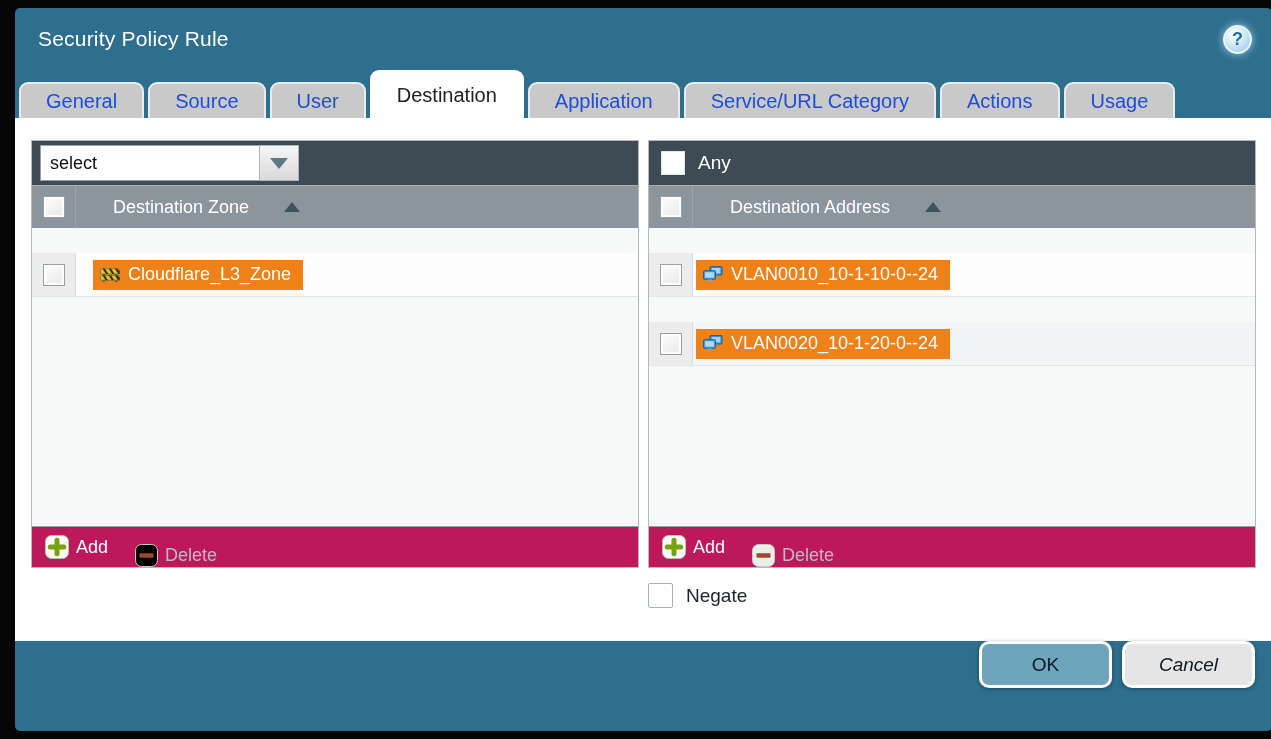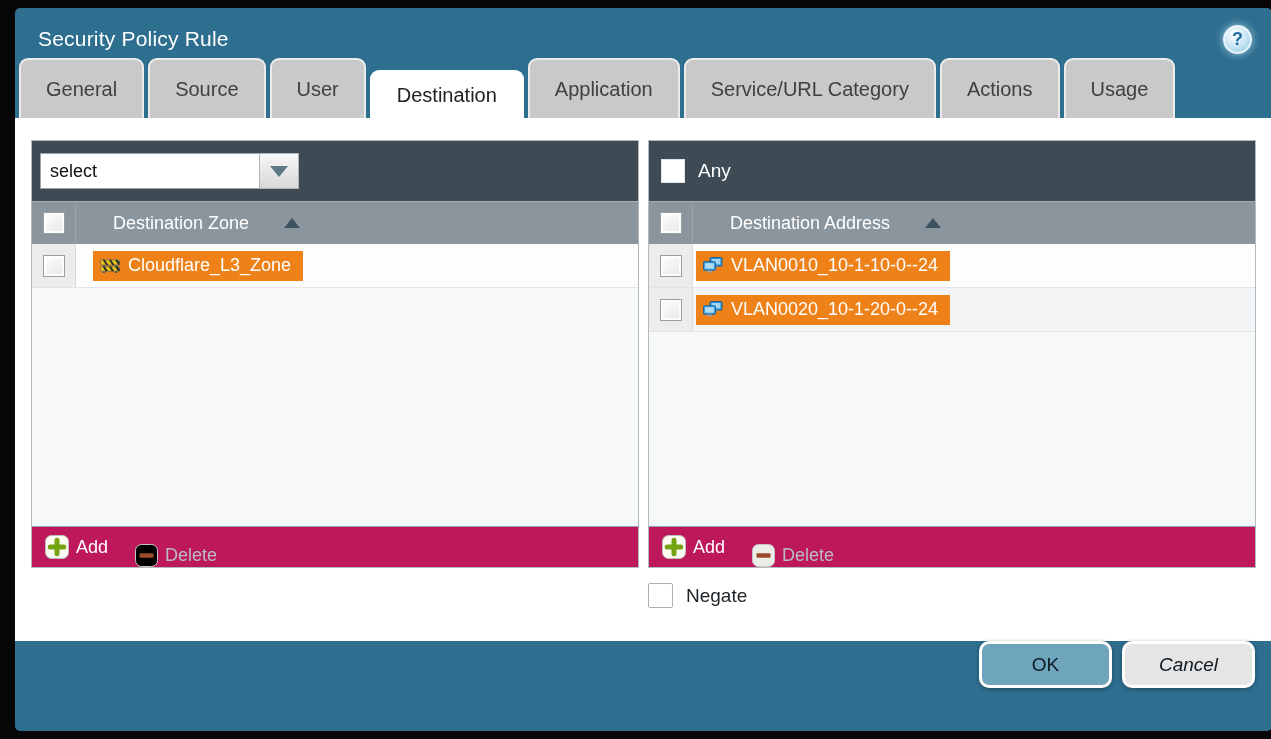--- a/index.html
+++ b/index.html
@@ -14,33 +14,33 @@
               justify-content:space-between; padding:0 20px 0 23px; }
   .title { color:#fff; font-size:21px; letter-spacing:.2px; }
   .help { width:29px; height:29px; border-radius:50%;
           background:radial-gradient(circle at 38% 30%, #ffffff 0%, #d7ecf7 40%, #8fc6e2 100%);
           border:2px solid #e9f5fc; color:#1d6fa3; font-weight:bold; font-size:18px;
           display:flex; align-items:center; justify-content:center;
           box-shadow:0 0 8px rgba(180,221,245,.85); cursor:pointer; }
 
   
   .tabs { height:48px; flex:none; display:flex; align-items:flex-end; padding-left:4px; gap:4px; }
-  .tab { height:60px; display:flex; align-items:center; padding:0 25px;
-         background:#c9c9c9; color:#404040; font-size:20px;
+  .tab { height:36px; display:flex; align-items:center; padding:0 25px;
+         background:#c9c9c9; color:#1d4ed8; font-size:20px;
          border:2px solid #ebebeb; border-bottom:none;
          border-radius:9px 9px 0 0; cursor:pointer; white-space:nowrap; }
   .tab.active { background:#ffffff; border-color:#ffffff; height:48px; color:#222; }
 
   
   .content { flex:1; background:#ffffff; padding:22px 16px 0 16px; }
   .panels { display:flex; gap:9px; height:428px; }
   .panel { flex:1; display:flex; flex-direction:column; border:1px solid #b3babf;
            background:#f7f8f8; min-width:0; }
 
-  .panel-toolbar { height:60px; flex:none; background:#3E4B55; display:flex;
+  .panel-toolbar { height:44px; flex:none; background:#3E4B55; display:flex;
                    align-items:center; padding:0 8px; }
   .combo { display:flex; height:36px; }
   .combo input { width:219px; height:36px; border:1px solid #9aa2a6; border-right:none;
                  font-family:"Liberation Sans",sans-serif; font-size:18px; color:#111;
                  padding:0 9px; outline:none; background:#fff; }
   .combo-btn { width:40px; height:36px; background:linear-gradient(#f7f7f7,#d8d8d8);
                border:1px solid #aeb4b8; display:flex; align-items:center;
                justify-content:center; cursor:pointer; }
   .arrow-down { width:0; height:0; border-left:9px solid transparent;
                 border-right:9px solid transparent; border-top:11px solid #5f7886; }
@@ -53,21 +53,21 @@
   .cbcell { width:44px; flex:none; height:100%; display:flex; align-items:center;
             justify-content:center; }
   .col-header .cbcell { border-right:1px solid #9aa3aa; }
   .col-label { color:#fff; font-size:18px; margin-left:11px; }
   .sort-asc { width:0; height:0; border-left:8px solid transparent;
               border-right:8px solid transparent; border-bottom:10px solid #3d5361;
               margin-left:9px; }
 
   .panel-body { flex:1; background:#f7f8f8; overflow:hidden; }
   .row { height:44px; display:flex; align-items:center; border-bottom:1px solid #e3e5e6;
-         background:#fdfdfd; cursor:pointer; }
+         background:#fdfdfd; cursor:pointer;margin-top:25px; }
   .row.alt { background:#f2f4f6; }
   .row .cbcell { background:#ececec; border-right:1px solid #d9dbdc; height:100%; }
 
   .chip { display:inline-flex; align-items:center; gap:8px; background:#EF8119;
           color:#fff; height:30px; padding:0 12px 0 7px; font-size:18px;
           white-space:nowrap; }
   .chip.indent { margin-left:17px; }
   .chip.flush { margin-left:3px; }
 
   .panel-footer { height:41px; flex:none; background:#be185d; display:flex;

